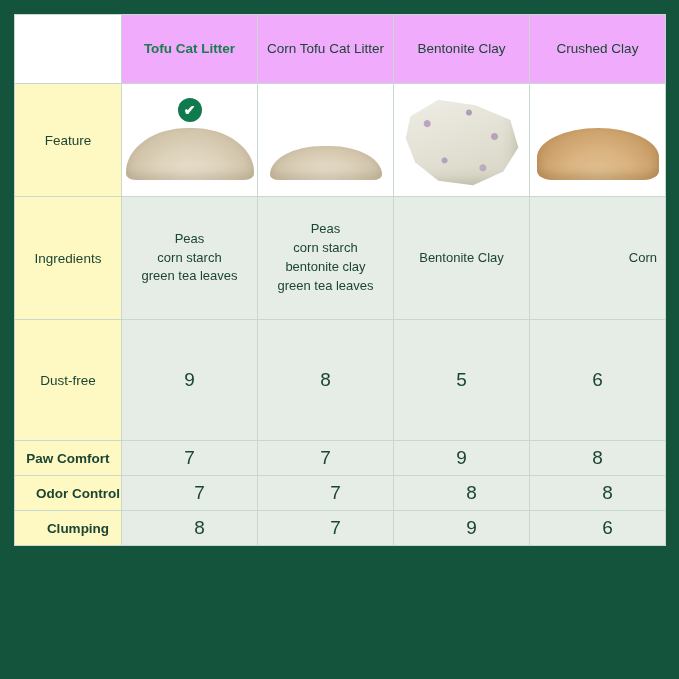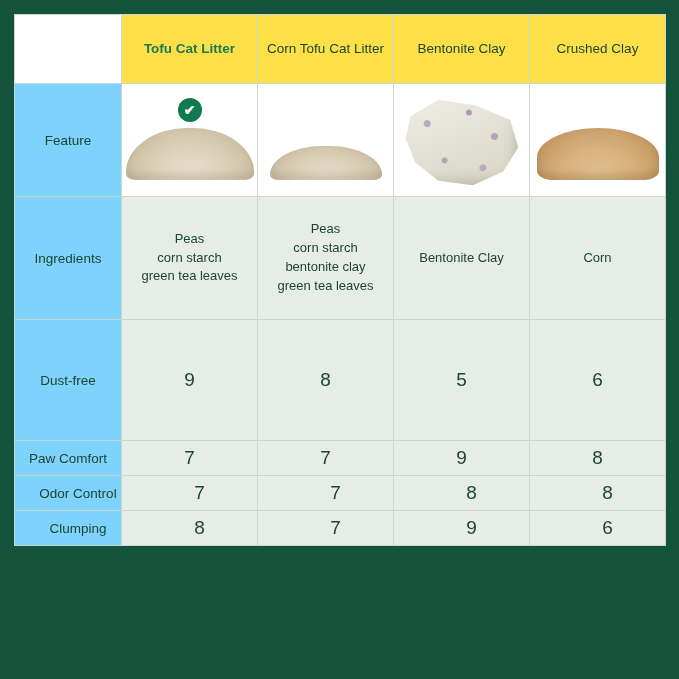--- a/index.html
+++ b/index.html
@@ -35,40 +35,40 @@
     vertical-align: middle;
     color: #1c4533;
     font-weight: normal;
   }
   col.rowhead { width: 107px; }
   col.prod { width: 136px; }
 
   
   .hdr-cell {
     height: 68px;
-    background: #fde047;
+    background: #f0abfc;
     font-size: 13.5px;
     line-height: 1.25;
     color: #1c4533;
     padding: 4px 8px;
   }
   .hdr-cell.first {
     background: #ffffff;
     border-left: 1px solid #c9d8cf;
   }
   .hdr-cell.accent { color: #1c7a4f; font-weight: bold; }
 
   
   .rowlabel {
-    background: #7dd3fc;
+    background: #fef9c3;
     font-size: 13.5px;
     color: #1c4533;
     padding: 4px 6px;
   }
-  .rowlabel.bold { font-weight: normal; }
+  .rowlabel.bold { font-weight: bold; }
 
   
   .feature-cell {
     height: 112px;
     background: #ffffff;
     position: relative;
   }
   .pile-wrap {
     position: relative;
     width: 100%;
@@ -223,21 +223,21 @@
       <tr>
         <td class="rowlabel">Ingredients</td>
         <td class="ing-cell" style="white-space: pre-line;">Peas
 corn starch
 green tea leaves</td>
         <td class="ing-cell" style="white-space: pre-line;">Peas
 corn starch
 bentonite clay
 green tea leaves</td>
         <td class="ing-cell centered" style="white-space: pre-line;">Bentonite Clay</td>
-        <td class="ing-cell centered" style="white-space: pre-line;">Corn</td>
+        <td class="ing-cell centered" style="white-space: pre-line; text-align: right;">Corn</td>
       </tr>
 
       <tr class="r-dust">
         <td class="rowlabel">Dust-free</td>
         <td class="score">9</td>
         <td class="score">8</td>
         <td class="score">5</td>
         <td class="score">6</td>
       </tr>
 

